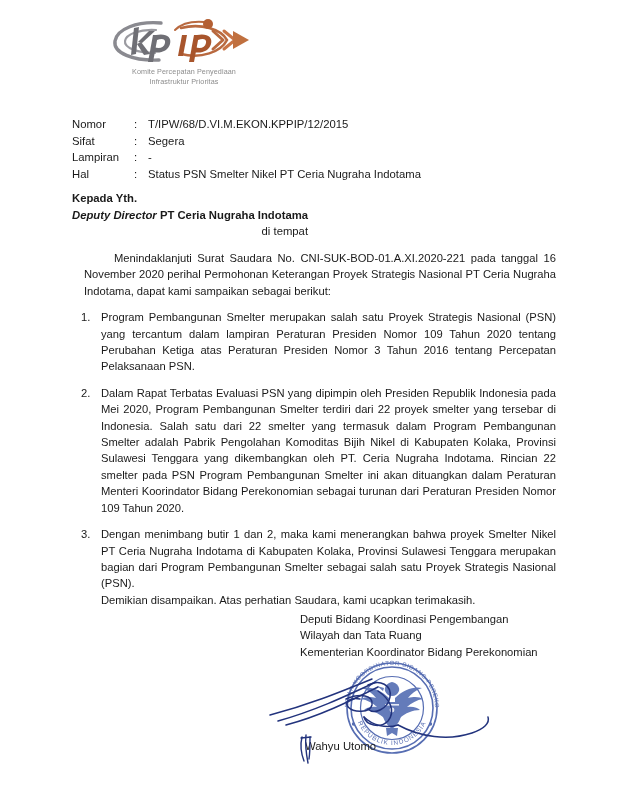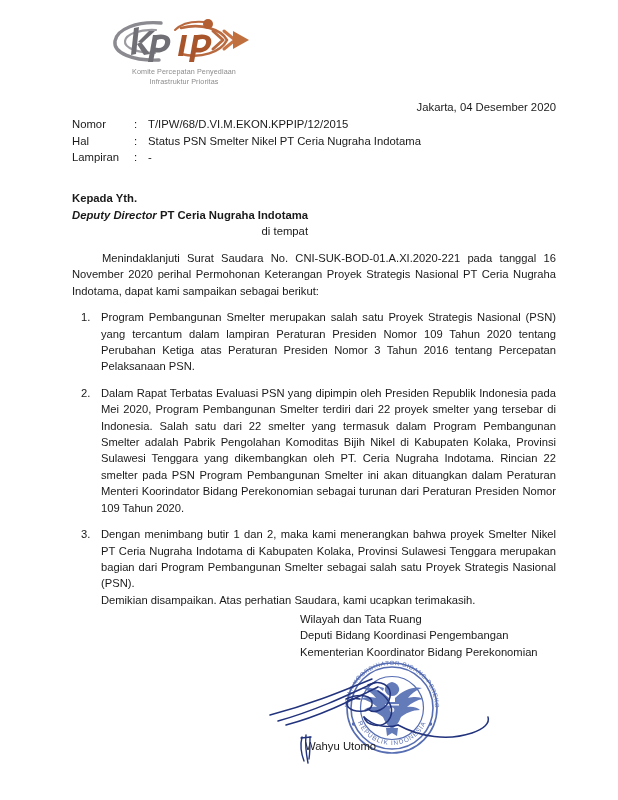--- a/index.html
+++ b/index.html
@@ -92,21 +92,21 @@
     left: 72px;
     top: 250px;
     width: 484px;
     font-size: 11.2px;
     line-height: 16.4px;
     text-align: justify;
   }
   .intro {
     text-indent: 30px;
     text-align: justify;
-    margin: 0 0 10px 0;
+    margin: 0 0 10px 12px;
   }
   .num-list {
     margin: 0;
     padding: 0;
     list-style: none;
   }
   .num-item {
     position: relative;
     padding-left: 29px;
     margin-bottom: 10px;
@@ -208,38 +208,42 @@
 
         <path d="M124 13 L140 22 L124 31 Z" fill="#c0703f"></path>
       </svg>
     </div>
     <div class="logo-subtitle">
       <div>Komite Percepatan Penyediaan</div>
       <div>Infrastruktur Prioritas</div>
     </div>
   </div>
 
-  <div class="date-line">Jakarta, 04 Desember 2020</div>
 
   <table class="meta">
     <tbody>
       <tr>
         <td class="lbl">Nomor</td>
         <td class="sep">:</td>
         <td class="val">T/IPW/68/D.VI.M.EKON.KPPIP/12/2015</td>
       </tr>
       <tr>
-        <td class="lbl">Hal</td>
+        <td class="lbl">Sifat</td>
         <td class="sep">:</td>
-        <td class="val">Status PSN Smelter Nikel PT Ceria Nugraha Indotama</td>
+        <td class="val">Segera</td>
       </tr>
       <tr>
         <td class="lbl">Lampiran</td>
         <td class="sep">:</td>
         <td class="val">-</td>
+      </tr>
+      <tr>
+        <td class="lbl">Hal</td>
+        <td class="sep">:</td>
+        <td class="val">Status PSN Smelter Nikel PT Ceria Nugraha Indotama</td>
       </tr>
     </tbody>
   </table>
 
   <div class="addressee">
     <div class="l1">Kepada Yth.</div>
     <div class="l2"><span class="ital">Deputy Director</span><span> PT Ceria Nugraha Indotama</span></div>
     <div class="l3">di tempat</div>
   </div>
 
@@ -299,22 +303,22 @@
         <path d="M50 76 L62 76 L61 84 L56 81 L51 84 Z"></path>
       </g>
       <g fill="#ffffff" opacity="0.85">
         <rect x="49" y="52" width="14" height="1.6"></rect>
         <circle cx="56" cy="58" r="2.4"></circle>
       </g>
     </svg>
   </div>
 
   <div class="sign-block">
+    <div>Deputi Bidang Koordinasi Pengembangan</div>
     <div>Wilayah dan Tata Ruang</div>
-    <div>Deputi Bidang Koordinasi Pengembangan</div>
     <div>Kementerian Koordinator Bidang Perekonomian</div>
   </div>
 
   <div class="signature-ink">
     <svg width="260" height="115" viewBox="0 0 260 115" xmlns="http://www.w3.org/2000/svg">
       <g fill="none" stroke="#22337d" stroke-width="1.5" stroke-linecap="round">
 
         <path d="M2 60 C40 50, 70 38, 104 24"></path>
         <path d="M10 66 C46 56, 76 42, 108 27"></path>
         <path d="M18 70 C52 61, 80 47, 110 32"></path>

